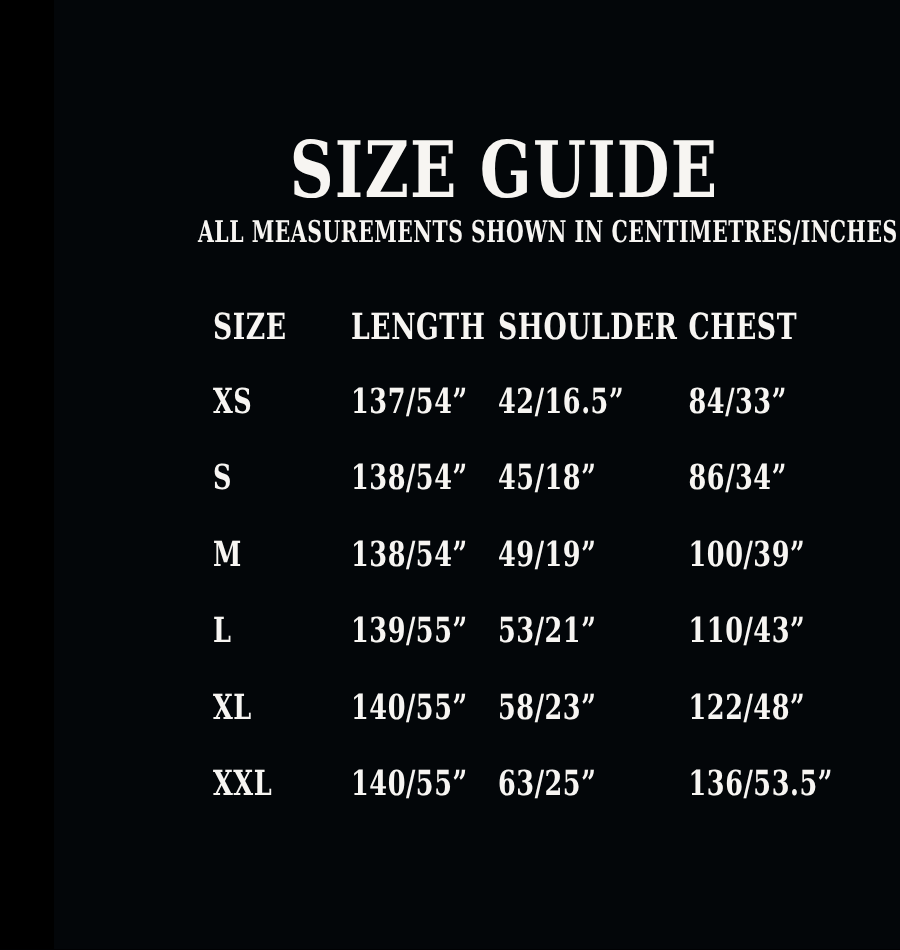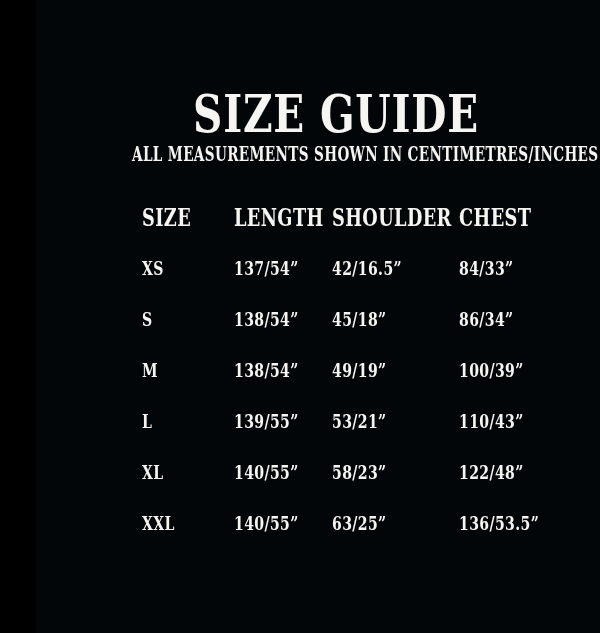--- a/index.html
+++ b/index.html
@@ -48,21 +48,21 @@
     width: 492px;
     display: grid;
     grid-template-columns: 92px 98px 127px auto;
     grid-template-rows: 50px repeat(6, 51px);
     padding-left: 106px;
     box-sizing: border-box;
   }
   .cell {
     display: flex;
     align-items: center;
-    font-size: 19px;
+    font-size: 23px;
     letter-spacing: 0.5px;
   }
   .head .cell, .cell.head { font-size: 24px; }
   .row { display: contents; }
   .txt {
     display: inline-block;
     transform: scaleX(0.74);
     transform-origin: 0 50%;
     white-space: nowrap;
   }

